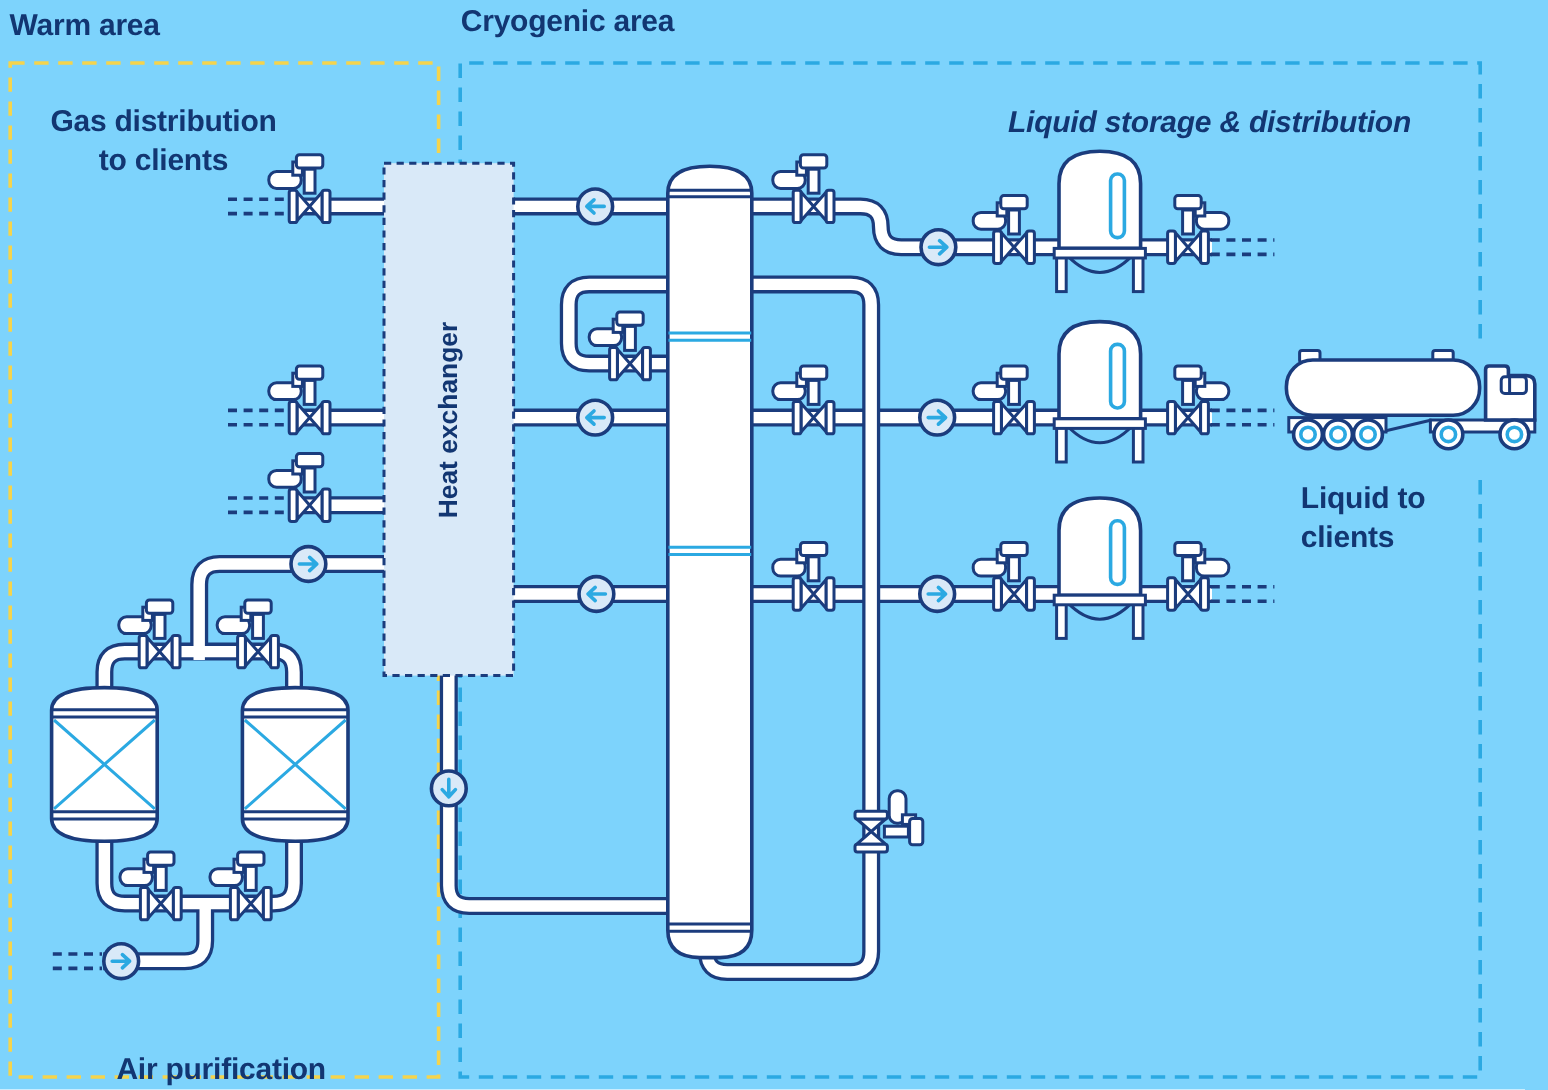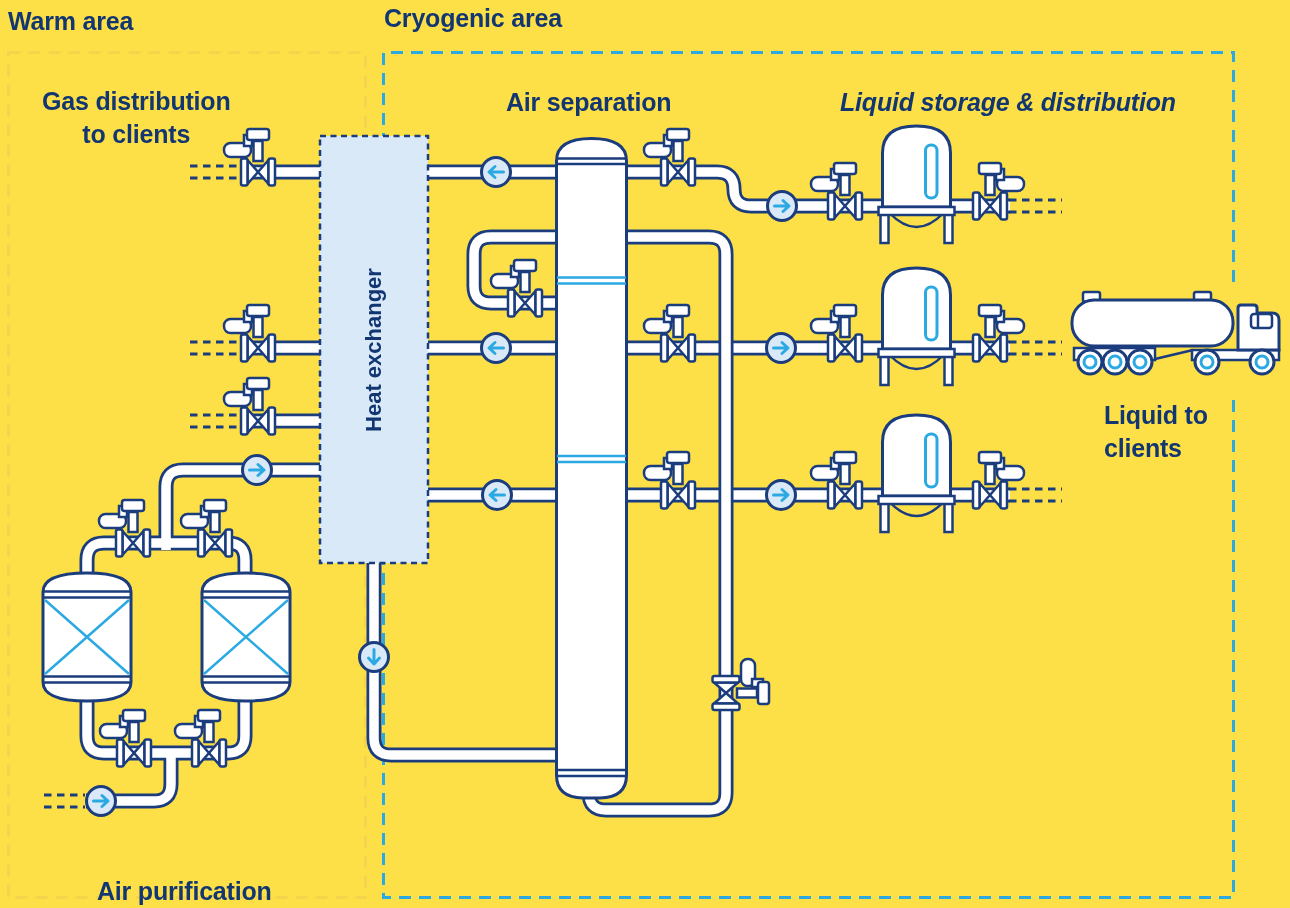--- a/index.html
+++ b/index.html
@@ -1,16 +1,16 @@
 <!DOCTYPE html>
 <html><head>
 <meta charset="utf-8">
 <style>
   html,body{margin:0;padding:0;background:#fff;}
-  #stage{position:relative;width:1290px;height:908px;background:#fde047;overflow:hidden;
+  #stage{position:relative;width:1290px;height:908px;background:#7dd3fc;overflow:hidden;
          font-family:"Liberation Sans",sans-serif;}
   #stage svg{position:absolute;left:0;top:0;}
   .lbl{position:absolute;color:#123672;font-weight:700;font-size:25px;line-height:33px;
        letter-spacing:-0.2px;white-space:nowrap;}
   .lbl-hx{position:absolute;left:224px;top:336px;width:300px;height:28px;text-align:center;
           color:#123672;font-weight:700;font-size:22px;line-height:28px;
           transform:rotate(-90deg);transform-origin:center;}
 </style>
 </head>
 <body>
@@ -255,21 +255,20 @@
     </g>
   </g>
 </svg>
 
 <div class="lbl" style="left:8px;top:5px;">Warm area</div>
 <div class="lbl" style="left:384px;top:2px;">Cryogenic area</div>
 <div class="lbl" style="left:42px;top:85px;text-align:center;">
   <div>Gas distribution</div>
   <div>to clients</div>
 </div>
-<div class="lbl" style="left:506px;top:86px;">Air separation</div>
 <div class="lbl" style="left:840px;top:86px;font-style:italic;">Liquid storage &amp; distribution</div>
-<div class="lbl" style="left:1084px;top:399px;margin-left:20px;">
+<div class="lbl" style="left:1084px;top:399px;">
   <div>Liquid to</div>
   <div>clients</div>
 </div>
 <div class="lbl" style="left:97px;top:851px;margin-top:24px;">Air purification</div>
 <div class="lbl-hx">Heat exchanger</div>
 </div>
 
 </body></html>

